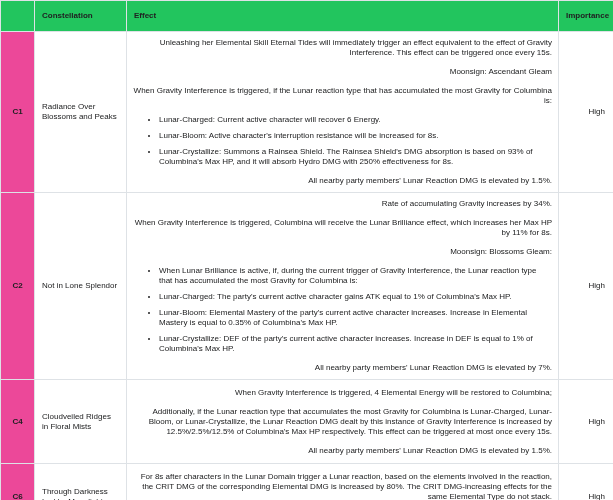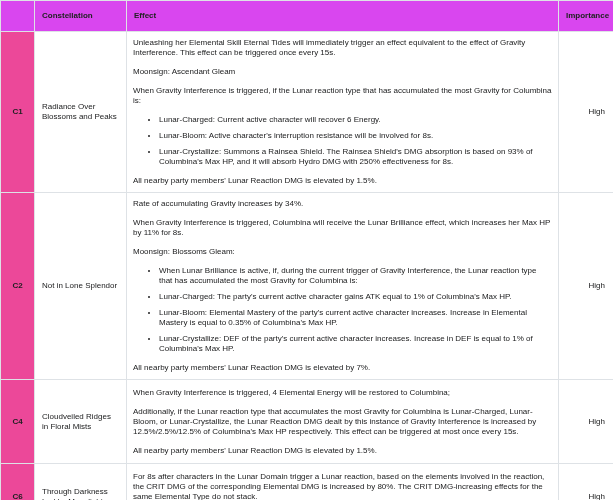--- a/index.html
+++ b/index.html
@@ -22,21 +22,21 @@
     line-height: 10px;
   }
   table.const-table th,
   table.const-table td {
     border: 1px solid #dee2e6;
     vertical-align: middle;
     box-sizing: border-box;
     overflow: hidden;
   }
   thead th {
-    background: #d946ef;
+    background: #22c55e;
     font-weight: bold;
     text-align: left;
     padding: 6px 7px;
     height: 31px;
   }
   td.rank-cell {
     background: #ec4899;
     font-weight: bold;
     padding: 4px 7px;
     text-align: center;
@@ -48,20 +48,21 @@
   td.effect-cell {
     padding: 6px 6px;
     vertical-align: middle;
   }
   td.importance-cell {
     padding: 4px 8px;
     text-align: right;
   }
   td.effect-cell p {
     margin: 0 0 9px 0;
+    text-align: right;
   }
   td.effect-cell p:last-child {
     margin-bottom: 0;
   }
   td.effect-cell ul {
     margin: 0 0 9px 0;
     padding-left: 20px;
     list-style-type: disc;
   }
   td.effect-cell li {
@@ -91,21 +92,21 @@
     <tbody id="table-body">
         <tr style="height: 152px;">
           <td class="rank-cell">C1</td>
           <td class="constellation-cell">Radiance Over Blossoms and Peaks</td>
           <td class="effect-cell">
             <p>Unleashing her Elemental Skill Eternal Tides will immediately trigger an effect equivalent to the effect of Gravity Interference. This effect can be triggered once every 15s.</p>
             <p>Moonsign: Ascendant Gleam</p>
             <p>When Gravity Interference is triggered, if the Lunar reaction type that has accumulated the most Gravity for Columbina is:</p>
             <ul>
               <li>Lunar-Charged: Current active character will recover 6 Energy.</li>
-              <li>Lunar-Bloom: Active character's interruption resistance will be involved for 8s.</li>
+              <li>Lunar-Bloom: Active character's interruption resistance will be increased for 8s.</li>
               <li>Lunar-Crystallize: Summons a Rainsea Shield. The Rainsea Shield's DMG absorption is based on 93% of Columbina's Max HP, and it will absorb Hydro DMG with 250% effectiveness for 8s.</li>
             </ul>
             <p>All nearby party members' Lunar Reaction DMG is elevated by 1.5%.</p>
           </td>
           <td class="importance-cell">High</td>
         </tr>
         <tr style="height: 162px;">
           <td class="rank-cell">C2</td>
           <td class="constellation-cell">Not in Lone Splendor</td>
           <td class="effect-cell">

